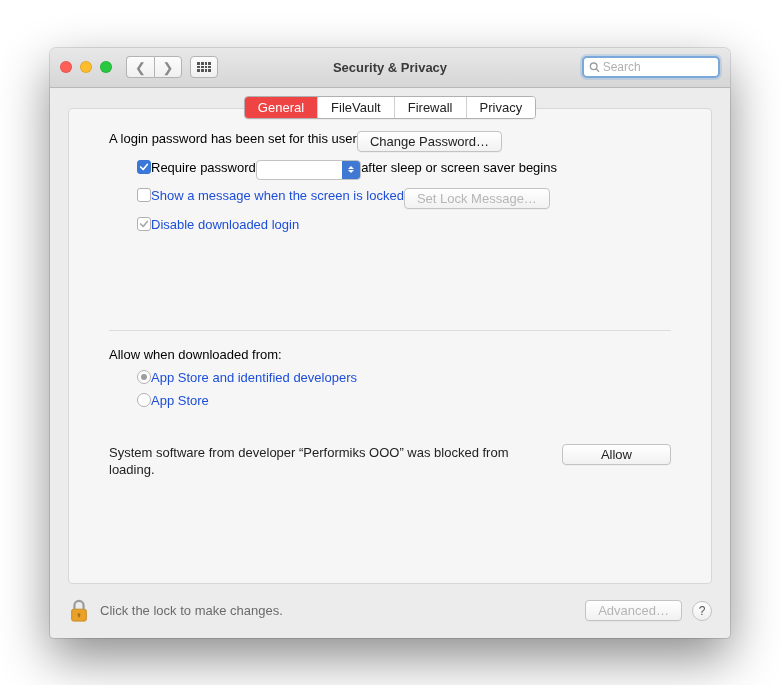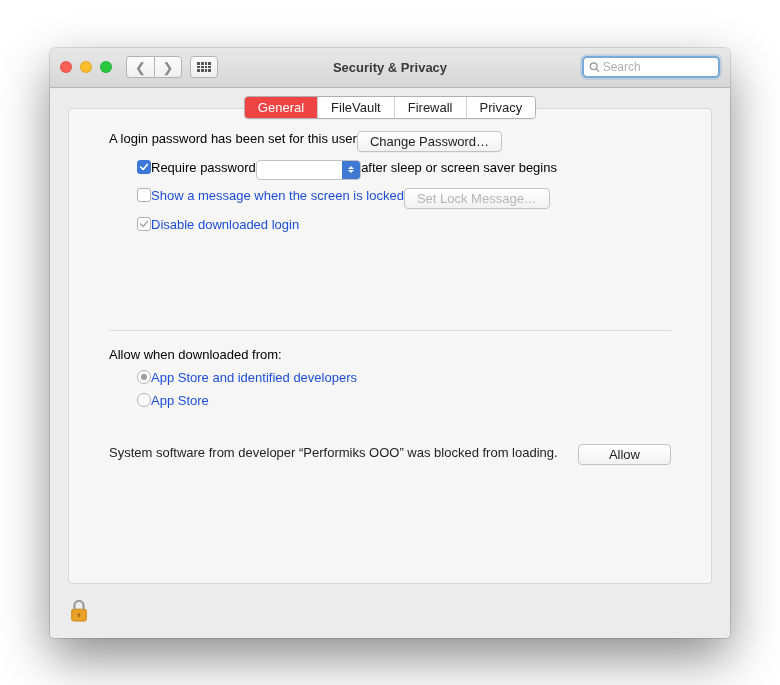--- a/index.html
+++ b/index.html
@@ -106,21 +106,21 @@
   .indent{ padding-left:28px;}
 
   .macbtn{
     background:linear-gradient(#ffffff,#f1f1f1);
     border:1px solid #c3c3c3; border-radius:4px;
     padding:2px 12px; font-size:13px; color:#222;
     box-shadow:0 1px 0 rgba(0,0,0,.03);
     white-space:nowrap;
   }
   .macbtn.muted{ color:#b5b5b5; }
-  .macbtn.wide{ padding:2px 30px;}
+  .macbtn.wide{ padding:2px 38px;}
 
   .select{
     display:flex; align-items:stretch; border:1px solid #c3c3c3; border-radius:4px;
     overflow:hidden; background:#fff; height:20px;
   }
   .select .val{ padding:17px 8px; font-size:13px;}
   .select .ar{
     width:18px; background:#3f79d3;
     display:flex;flex-direction:column;align-items:center;justify-content:center;
   }
@@ -280,16 +280,23 @@
   </div>
 
   <div class="footer">
     <div class="lock">
       <svg viewBox="0 0 24 26">
         <rect x="4" y="11" width="16" height="13" rx="2" fill="#e9a227" stroke="#c8861a"></rect>
         <path d="M7 11 V7 a5 5 0 0 1 10 0 V11" fill="none" stroke="#9b9b9b" stroke-width="2.4"></path>
         <circle cx="12" cy="17" r="1.6" fill="#a8701a"></circle>
         <rect x="11.2" y="17" width="1.6" height="3" fill="#a8701a"></rect>
       </svg>
+      <span>Click the lock to make changes.</span>
+    </div>
+    <div class="footer-right">
+      <button class="macbtn muted">Advanced…</button>
+      <div class="helpbtn">
+        <span>?</span>
+      </div>
     </div>
   </div>
 
 </div>
 
 </body></html>

